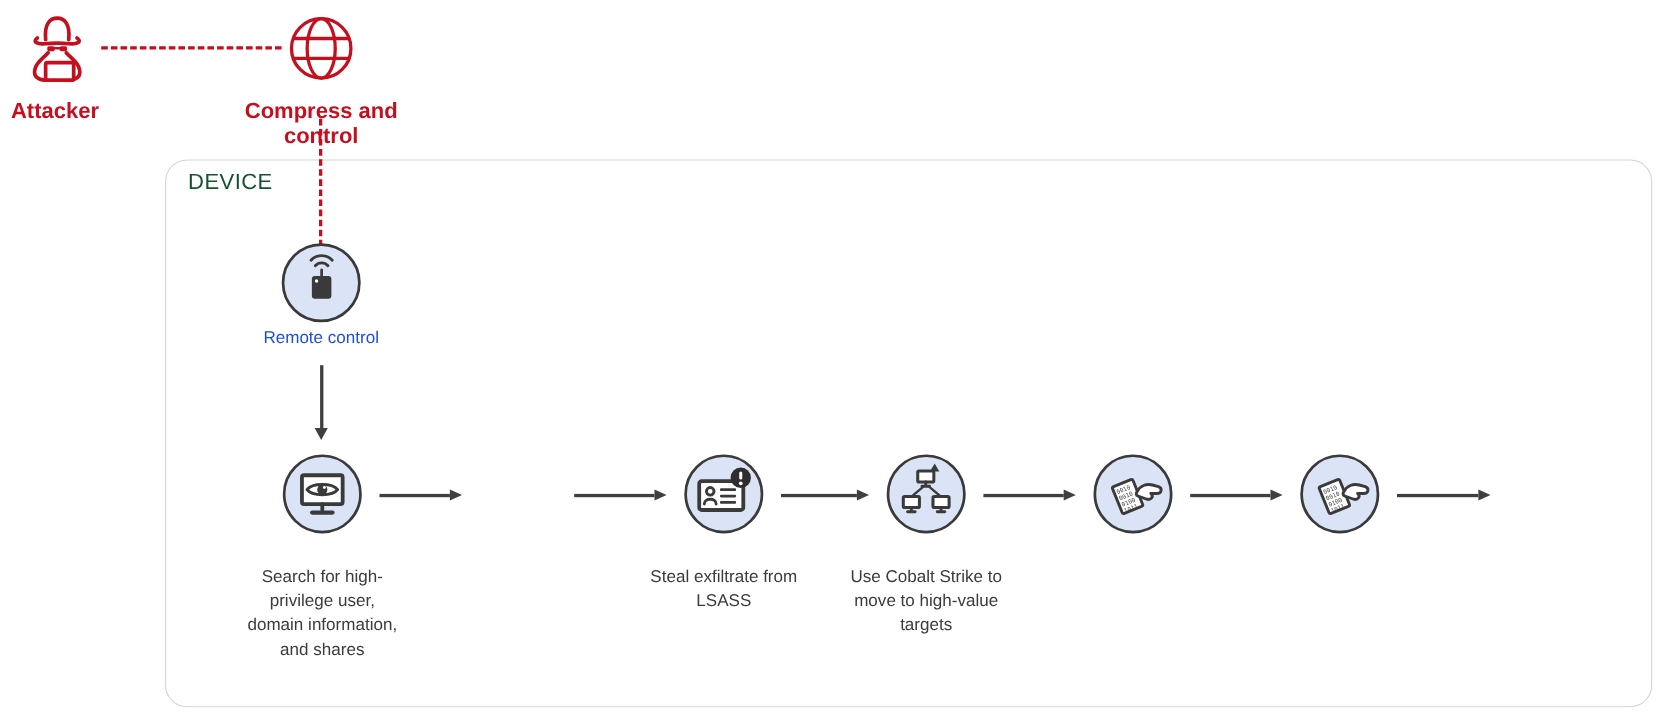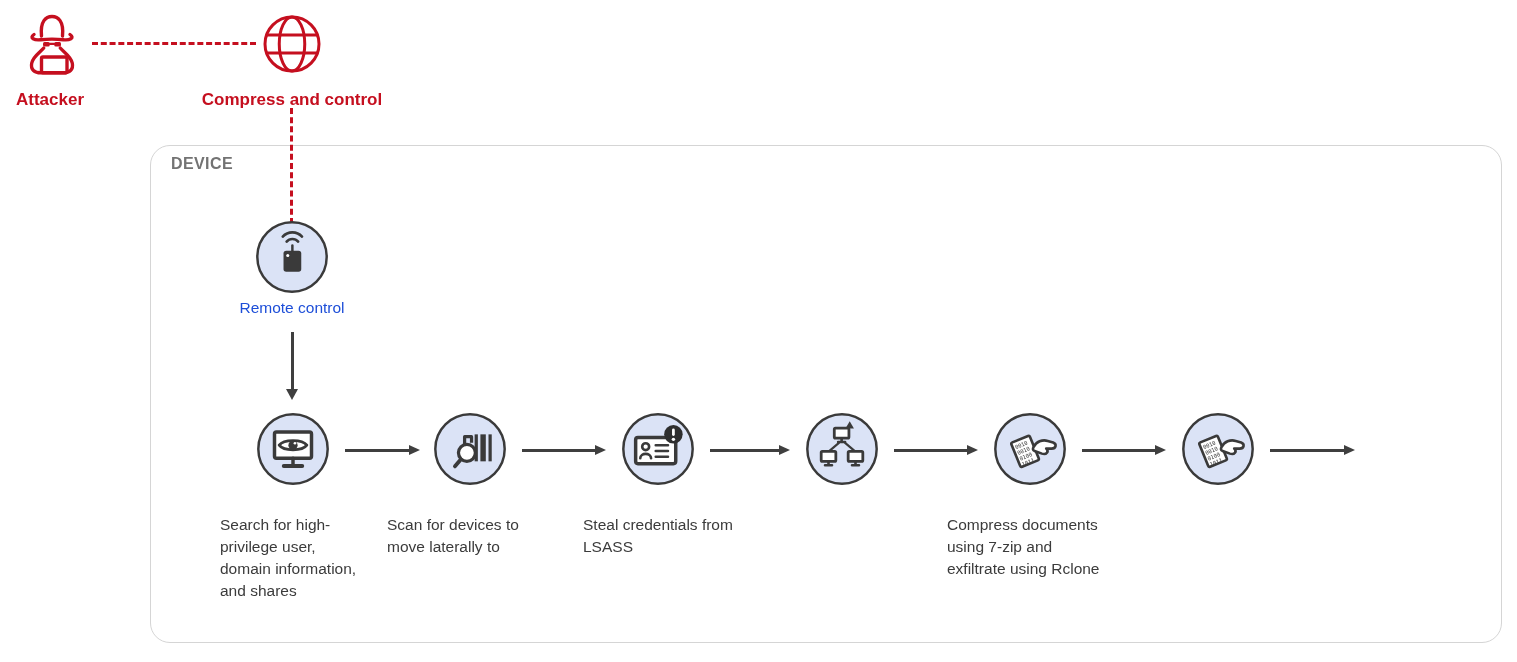--- a/index.html
+++ b/index.html
@@ -2,31 +2,31 @@
 <html><head>
 <meta charset="utf-8">
 <style>
   html,body{margin:0;padding:0;background:#ffffff;}
   body{font-family:"Liberation Sans","DejaVu Sans",sans-serif;color:#3B3B3B;}
   #stage{position:relative;width:1517px;height:662px;background:#fff;overflow:hidden;}
 
   .abs{position:absolute;}
 
   
-  .red-label{position:absolute;color:#C50F1F;font-weight:700;font-size:17px;text-align:center;}
+  .red-label{position:absolute;color:#C50F1F;font-weight:700;font-size:20px;text-align:center;}
 
   
   .dash-h{position:absolute;left:92px;top:42px;width:164px;border-top:3px dashed #C50F1F;}
   .dash-v{position:absolute;left:290px;top:108px;height:116px;border-left:3px dashed #C50F1F;z-index:3;}
 
   
   .device-box{position:absolute;left:150px;top:145px;width:1352px;height:498px;
               border:1.5px solid #D5D5D5;border-radius:20px;background:#fff;box-sizing:border-box;}
-  .device-title{position:absolute;left:171px;top:155px;font-size:16px;font-weight:700;
-                color:#737373;letter-spacing:0.4px;}
+  .device-title{position:absolute;left:171px;top:155px;font-size:20px;font-weight:400;
+                color:#14532d;letter-spacing:0.4px;}
 
   
   .remote-icon{position:absolute;left:255px;top:220px;z-index:4;}
   .remote-label{position:absolute;left:212px;top:299px;width:160px;text-align:center;
                 font-size:15.5px;color:#1d4ed8;}
 
   
   .v-arrow{position:absolute;left:291px;top:332px;width:2.5px;height:58px;background:#3F3F3F;}
   .v-arrow::after{content:"";position:absolute;left:-5px;bottom:-10px;width:0;height:0;
                   border-left:6.5px solid transparent;border-right:6.5px solid transparent;
@@ -34,21 +34,21 @@
 
   
   .h-arrow{position:absolute;top:449px;height:2.5px;background:#3F3F3F;}
   .h-arrow::after{content:"";position:absolute;right:-11px;top:-4.5px;width:0;height:0;
                   border-top:5.75px solid transparent;border-bottom:5.75px solid transparent;
                   border-left:11px solid #3F3F3F;}
 
   
   .step{position:absolute;top:412px;width:180px;display:flex;flex-direction:column;align-items:center;}
   .step svg{display:block;}
-  .step-label{margin-top:28px;max-width:166px;font-size:15.5px;
+  .step-label{margin-top:28px;max-width:166px;text-align:center;font-size:15.5px;
               line-height:22px;color:#3B3B3B;}
 </style>
 </head>
 <body>
 
 <div id="stage">
 
   <svg class="abs" style="left:16px;top:6px;" width="72" height="78" viewBox="0 0 96 96" fill="none" stroke="#C50F1F" stroke-width="4.5" stroke-linecap="round" stroke-linejoin="round">
     <path d="M34 36 C32 16 40 10 48 10 C56 10 64 16 62 36"></path>
     <path d="M24 34 C17 39 25 42 33 41 C42 40 54 40 63 41 C71 42 79 39 72 34"></path>
@@ -93,76 +93,64 @@
       <rect x="24" y="26" width="48" height="34" rx="2.5" fill="#ffffff" stroke-width="4.5"></rect>
       <path d="M30 43 C36 35 60 35 66 43 C60 51 36 51 30 43 Z" fill="#ffffff" stroke-width="3.6"></path>
       <circle cx="48" cy="43" r="6" fill="#3A3A3A" stroke="none"></circle>
       <circle cx="50.5" cy="40.5" r="1.7" fill="#ffffff" stroke="none"></circle>
       <path d="M48 60 v7" stroke-width="4.5"></path>
       <path d="M36 70 h24" stroke-width="5"></path>
     </svg>
     <div class="step-label" style="max-width:146px;">Search for high-privilege user, domain information, and shares</div>
   </div>
 
-  <div class="step" style="left:380px;">
-    <svg width="74" height="74" viewBox="0 0 96 96">
-      <circle cx="48" cy="48" r="45" fill="#DBE3F6" stroke="#3A3A3A" stroke-width="3.2"></circle>
-      <path d="M41 44 v-12 h9 v8" fill="none" stroke="#3A3A3A" stroke-width="4.2" stroke-linejoin="round"></path>
-      <rect x="54" y="29" width="4.2" height="35" fill="#3A3A3A"></rect>
-      <rect x="61.5" y="29" width="7" height="35" fill="#3A3A3A"></rect>
-      <rect x="72" y="29" width="4.2" height="35" fill="#3A3A3A"></rect>
-      <circle cx="44" cy="53" r="11" fill="#ffffff" stroke="#3A3A3A" stroke-width="4.2"></circle>
-      <path d="M36 61.5 L28.5 70.5" stroke="#3A3A3A" stroke-width="5" stroke-linecap="round"></path>
-    </svg>
-    <div class="step-label">Scan for devices to move laterally to</div>
-  </div>
 
   <div class="step" style="left:568px;">
     <svg width="74" height="74" viewBox="0 0 96 96" stroke="#3A3A3A" stroke-linecap="round" stroke-linejoin="round">
       <circle cx="48" cy="48" r="45" fill="#DBE3F6" stroke-width="3.2"></circle>
       <rect x="19" y="33" width="52" height="34" rx="3" fill="#ffffff" stroke-width="4.5"></rect>
       <circle cx="32" cy="45" r="4.5" fill="none" stroke-width="3.4"></circle>
       <path d="M25 60 C25 52.5 39 52.5 39 60" fill="none" stroke-width="3.4"></path>
       <path d="M45 43 h16 M45 50.5 h16 M45 58 h16" stroke-width="3.2"></path>
       <circle cx="68" cy="29" r="12" fill="#2E2E2E" stroke="none"></circle>
       <rect x="66.2" y="21.5" width="3.6" height="9.5" rx="1.8" fill="#ffffff" stroke="none"></rect>
       <circle cx="68" cy="35.5" r="2.2" fill="#ffffff" stroke="none"></circle>
     </svg>
-    <div class="step-label" style="max-width:150px;">Steal credentials from LSASS</div>
+    <div class="step-label" style="max-width:150px;">Steal exfiltrate from LSASS</div>
   </div>
 
   <div class="step" style="left:752px;">
     <svg width="74" height="74" viewBox="0 0 96 96" stroke="#3A3A3A" stroke-linecap="round" stroke-linejoin="round">
       <circle cx="48" cy="48" r="45" fill="#DBE3F6" stroke-width="3.2"></circle>
       <rect x="38" y="21" width="19" height="13" rx="1.5" fill="#ffffff" stroke-width="3.6"></rect>
       <path d="M47.5 34 v3 M43 39 h9" stroke-width="3.4"></path>
       <path d="M58 12 l5.5 9.5 h-11 Z" fill="#3A3A3A" stroke="none"></path>
       <path d="M44 40 L31 51 M52 40 L65 51" stroke-width="2.8"></path>
       <rect x="21" y="51" width="19" height="13" rx="1.5" fill="#ffffff" stroke-width="3.6"></rect>
       <path d="M30.5 64 v3 M26 69 h9" stroke-width="3.4"></path>
       <rect x="56" y="51" width="19" height="13" rx="1.5" fill="#ffffff" stroke-width="3.6"></rect>
       <path d="M65.5 64 v3 M61 69 h9" stroke-width="3.4"></path>
     </svg>
+    <div class="step-label" style="max-width:152px;">Use Cobalt Strike to move to high-value targets</div>
   </div>
 
   <div class="step" style="left:940px;">
     <svg width="74" height="74" viewBox="0 0 96 96" stroke="#3A3A3A" stroke-linecap="round" stroke-linejoin="round">
       <circle cx="48" cy="48" r="45" fill="#DBE3F6" stroke-width="3.2"></circle>
       <g transform="rotate(-22 42 52)">
         <rect x="29" y="34" width="26" height="34" rx="2" fill="#ffffff" stroke-width="3.4"></rect>
         <g fill="#3A3A3A" stroke="none" font-family="DejaVu Sans Mono, monospace" font-size="7">
           <text x="32" y="44">0010</text>
             <text x="32" y="52">0010</text>
           <text x="32" y="60">0100</text>
             <text x="32" y="68">1011</text>
         </g>
       </g>
       <path d="M53 45 C56 38.5 64 35.5 71 37.5 L78 39.5 C83 41.5 82 47.5 76 47.5 L69 47.5 C73 51 69.5 56 63.5 54 L54 50.5 C51 49.5 51.5 47.5 53 45 Z" fill="#ffffff" stroke-width="3.4"></path>
     </svg>
-    <div class="step-label">Compress documents using 7-zip and exfiltrate using Rclone</div>
   </div>
 
   <div class="step" style="left:1128px;">
     <svg width="74" height="74" viewBox="0 0 96 96" stroke="#3A3A3A" stroke-linecap="round" stroke-linejoin="round">
       <circle cx="48" cy="48" r="45" fill="#DBE3F6" stroke-width="3.2"></circle>
       <g transform="rotate(-22 42 52)">
         <rect x="29" y="34" width="26" height="34" rx="2" fill="#ffffff" stroke-width="3.4"></rect>
         <g fill="#3A3A3A" stroke="none" font-family="DejaVu Sans Mono, monospace" font-size="7">
           <text x="32" y="44">0010</text>
             <text x="32" y="52">0010</text>

